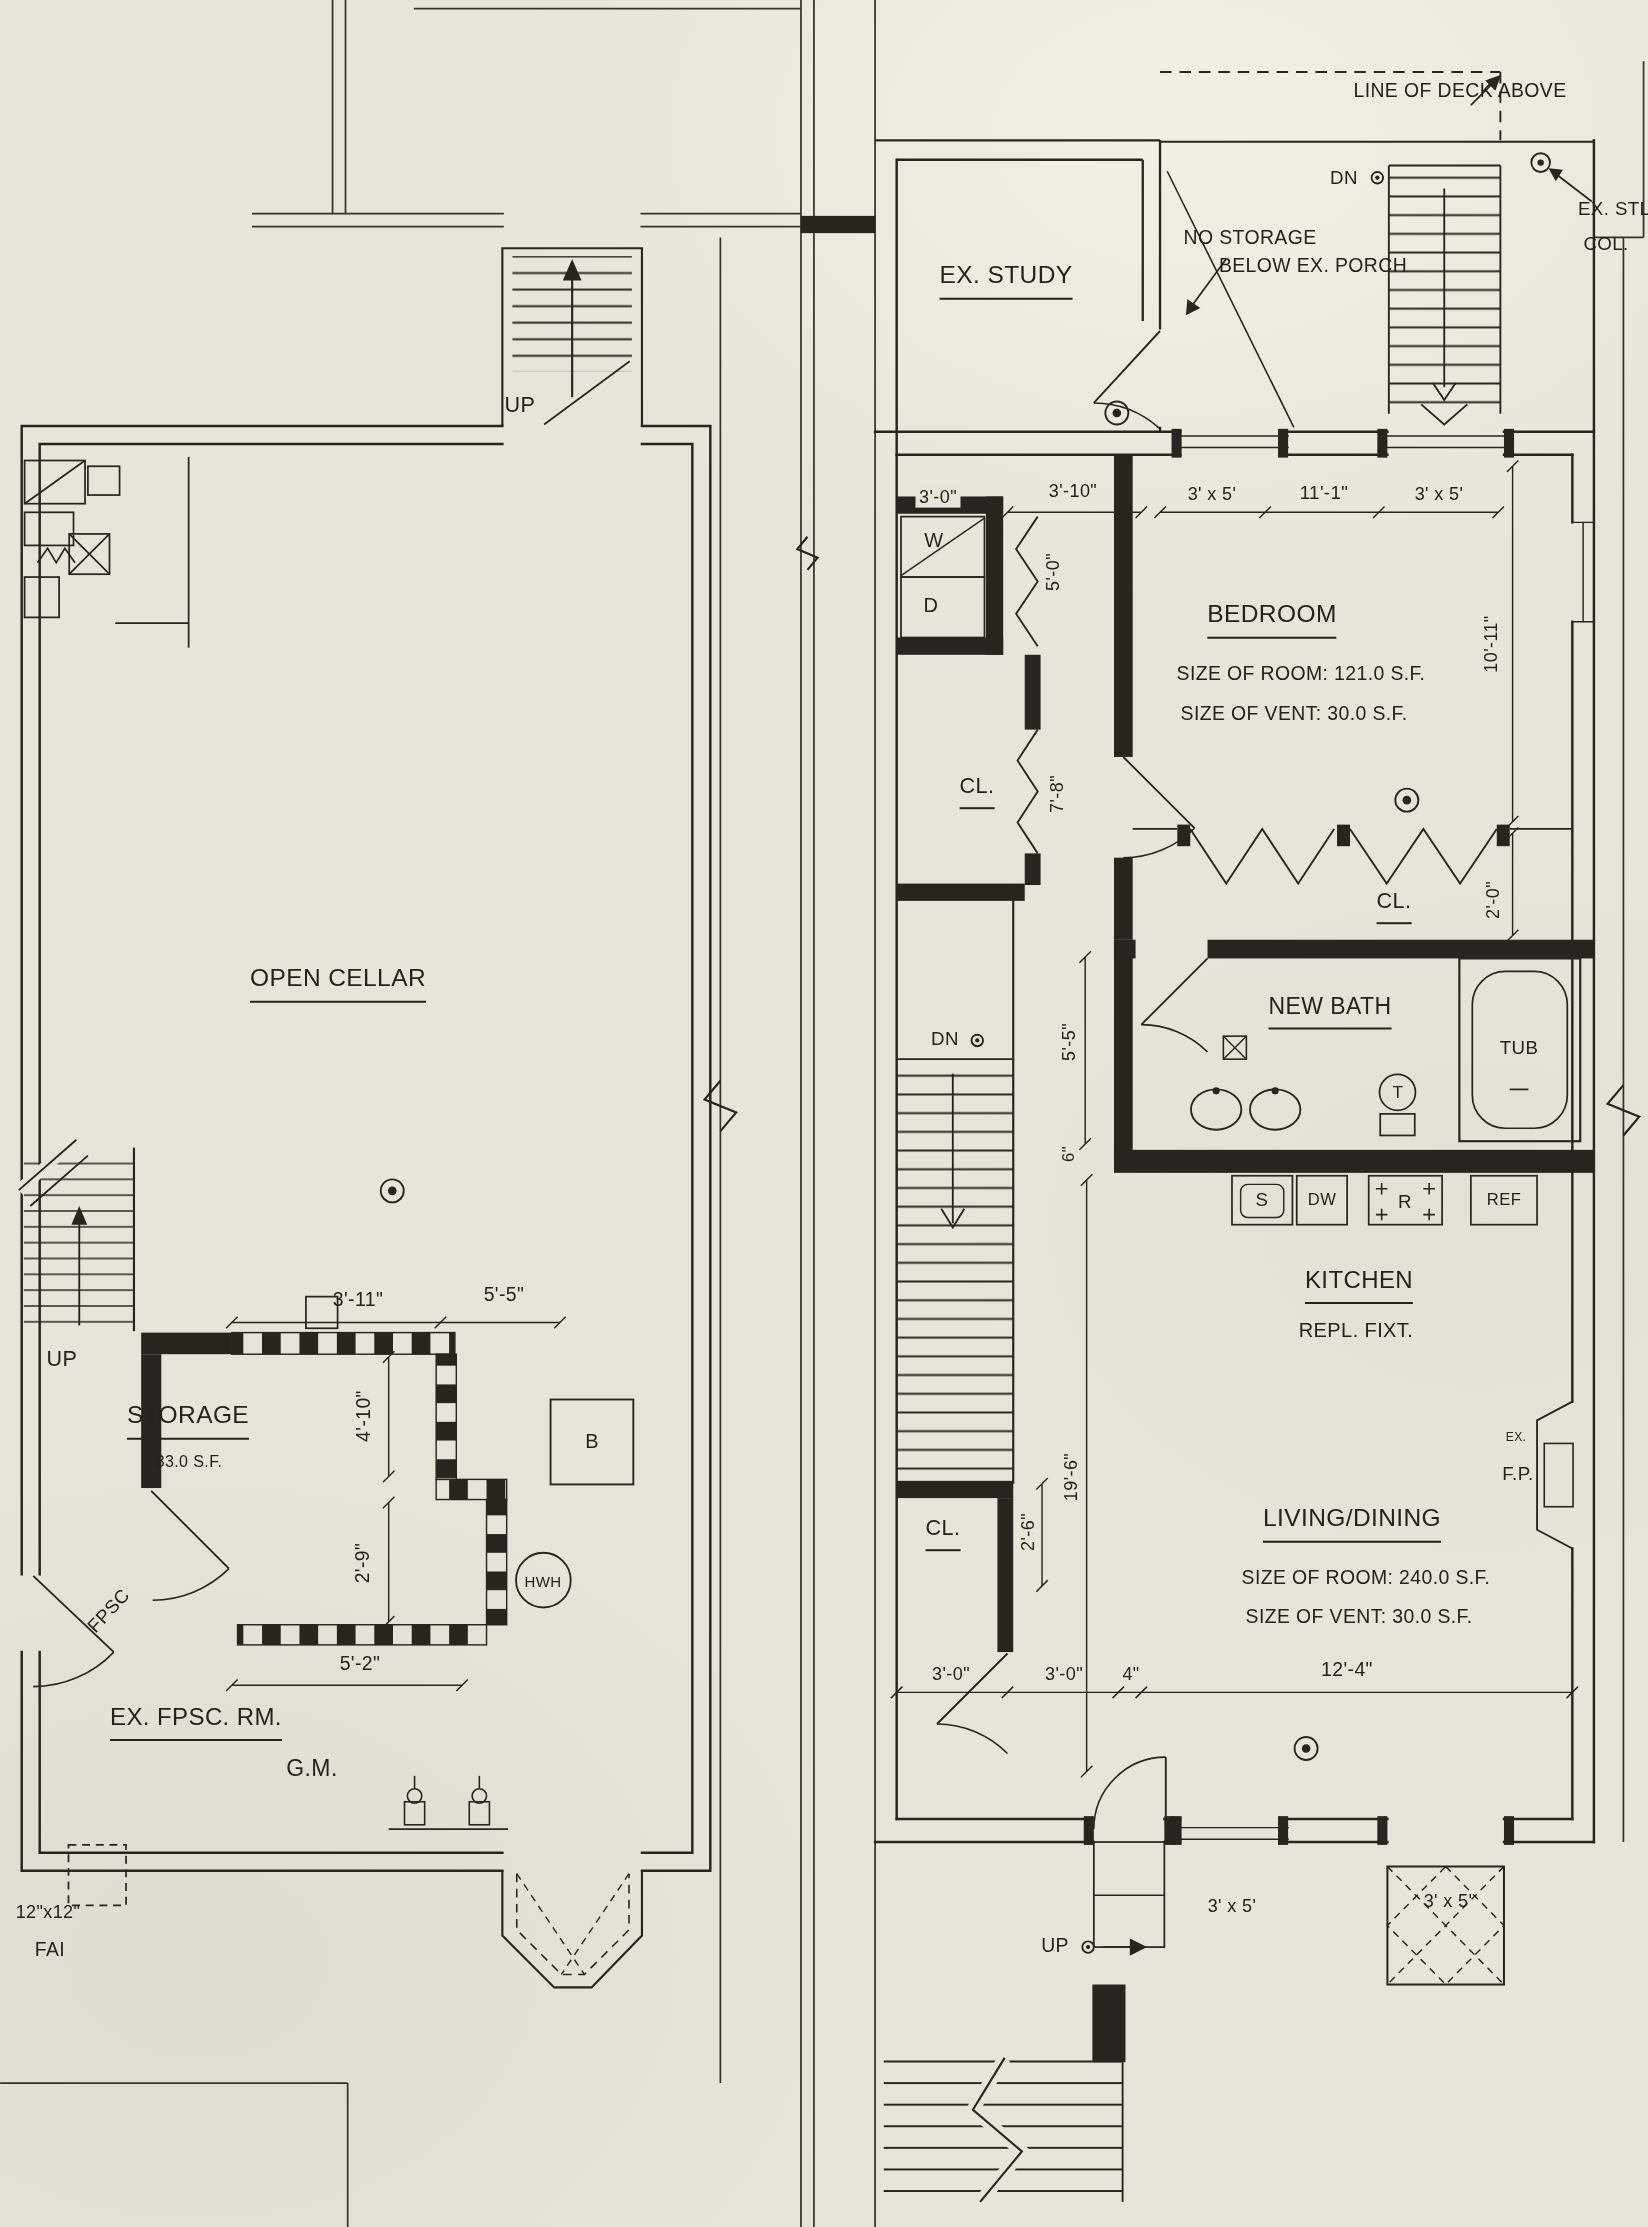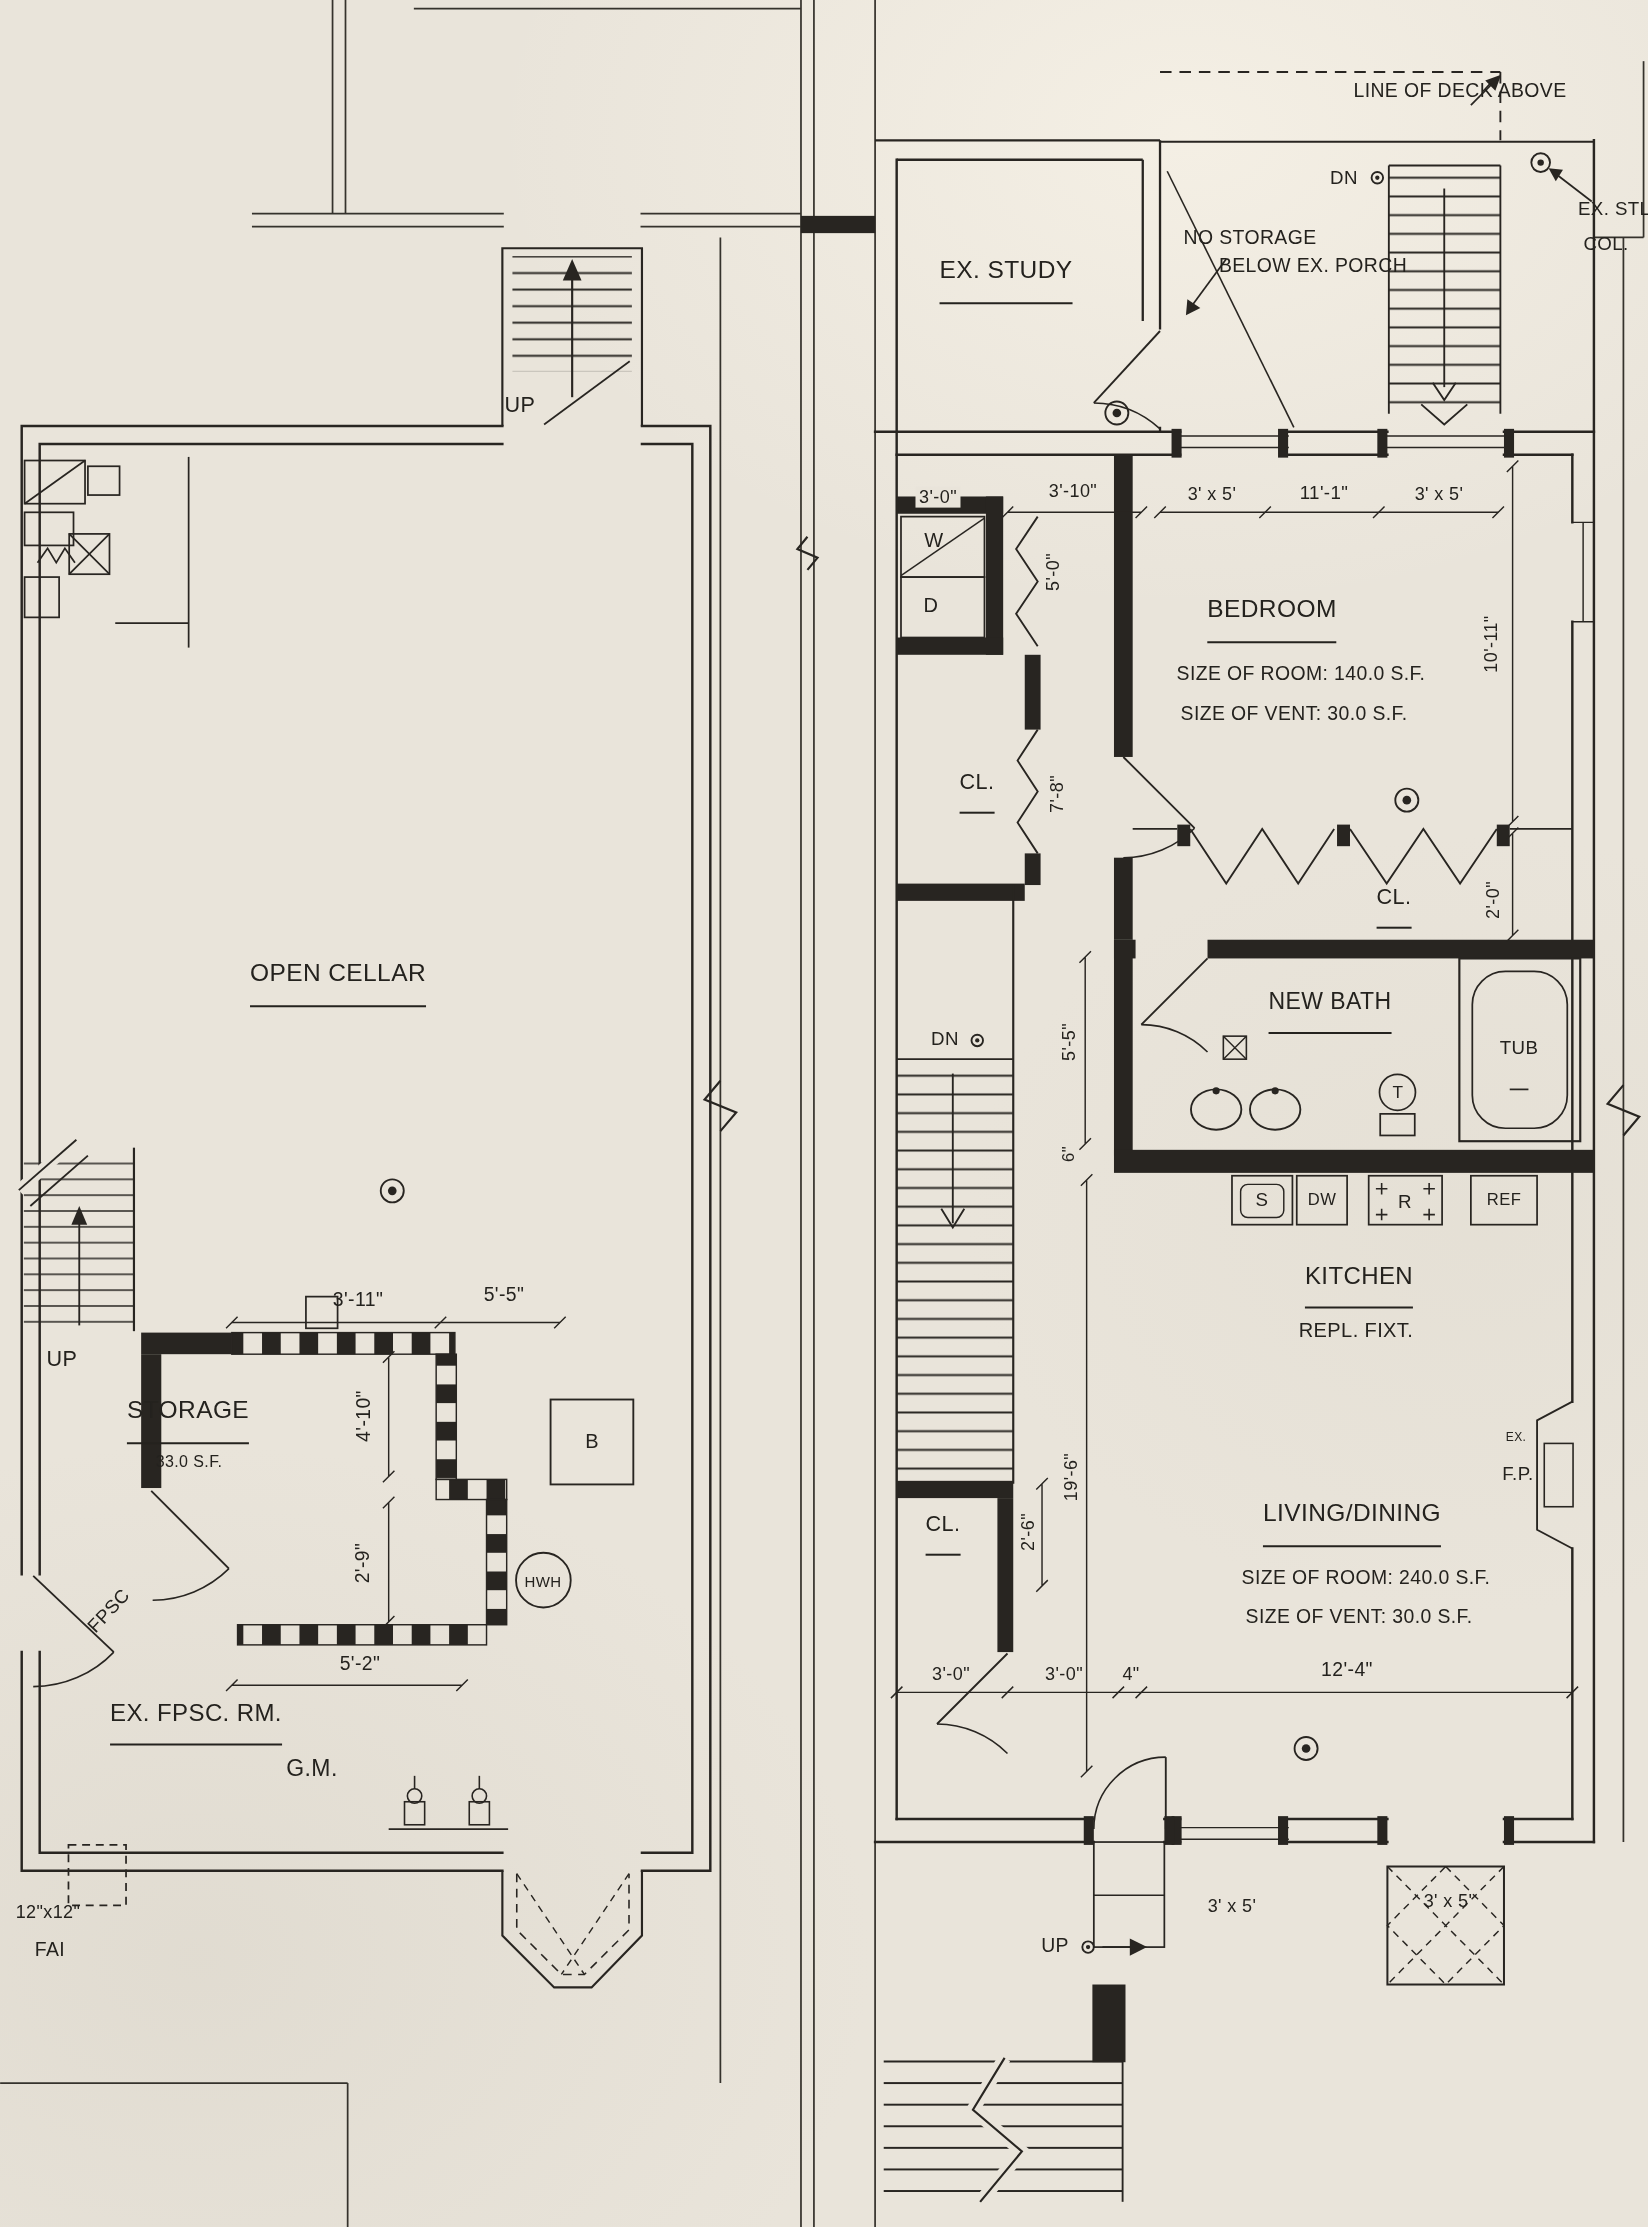--- a/index.html
+++ b/index.html
@@ -11,21 +11,21 @@
       radial-gradient(1152px 792px at 72% 6%, rgba(247,242,231,.8) 0%, rgba(247,242,231,0) 60%),
       radial-gradient(1223px 936px at 12% 88%, rgba(221,216,205,.7) 0%, rgba(221,216,205,0) 55%),
       radial-gradient(864px 648px at 90% 55%, rgba(226,221,210,.6) 0%, rgba(226,221,210,0) 60%),
       #e9e4da;
   }
   svg.draw{position:absolute;left:0;top:0;width:100%;height:100%}
   .lbl{
     position:absolute;transform:translate(-50%,-50%);
     white-space:nowrap;line-height:1;letter-spacing:0.4px;color:#24221e;
   }
-  .lbl.u{border-bottom:2.2px solid #24221e;padding-bottom:19px}
+  .lbl.u{border-bottom:2.2px solid #24221e;padding-bottom:10px}
   .lbl.v{transform:translate(-50%,-50%) rotate(-90deg)}
   .lbl.rot48{transform:translate(-50%,-50%) rotate(-47deg)}
   .lbl.chip{background:#e9e4da;padding:1.4px 3.6px}
 </style>
 </head>
 <body>
 
 <div class="sheet">
 
 <svg class="draw" viewBox="0 0 2290 3095" xmlns="http://www.w3.org/2000/svg">
@@ -384,21 +384,21 @@
 <div class="lbl" style="left:1313px;top:266px;font-size:19.4px">BELOW EX. PORCH</div>
 <div class="lbl chip" style="left:938px;top:497px;font-size:18px">3'-0"</div>
 <div class="lbl" style="left:1073px;top:491px;font-size:18px">3'-10"</div>
 <div class="lbl" style="left:1212px;top:494px;font-size:18px">3' x 5'</div>
 <div class="lbl" style="left:1324px;top:493px;font-size:18.7px">11'-1"</div>
 <div class="lbl" style="left:1439px;top:494px;font-size:18px">3' x 5'</div>
 <div class="lbl" style="left:934px;top:540px;font-size:20px">W</div>
 <div class="lbl" style="left:931px;top:605px;font-size:20px">D</div>
 <div class="lbl v" style="left:1053px;top:572px;font-size:18px">5'-0"</div>
 <div class="lbl u" style="left:1272px;top:620px;font-size:24.5px">BEDROOM</div>
-<div class="lbl" style="left:1301px;top:674px;font-size:19.4px">SIZE OF ROOM: 140.0 S.F.</div>
+<div class="lbl" style="left:1301px;top:674px;font-size:19.4px">SIZE OF ROOM: 121.0 S.F.</div>
 <div class="lbl" style="left:1294px;top:714px;font-size:19.4px">SIZE OF VENT: 30.0 S.F.</div>
 <div class="lbl v" style="left:1491px;top:644px;font-size:18px">10'-11"</div>
 <div class="lbl u" style="left:977px;top:792px;font-size:21.6px">CL.</div>
 <div class="lbl v" style="left:1057px;top:794px;font-size:18px">7'-8"</div>
 <div class="lbl u" style="left:1394px;top:907px;font-size:21.6px">CL.</div>
 <div class="lbl v" style="left:1493px;top:900px;font-size:18px">2'-0"</div>
 <div class="lbl u" style="left:1330px;top:1012px;font-size:23px">NEW BATH</div>
 <div class="lbl" style="left:1519px;top:1048px;font-size:18.7px">TUB</div>
 <div class="lbl v" style="left:1069px;top:1042px;font-size:18px">5'-5"</div>
 <div class="lbl" style="left:945px;top:1039px;font-size:18.7px">DN</div>

